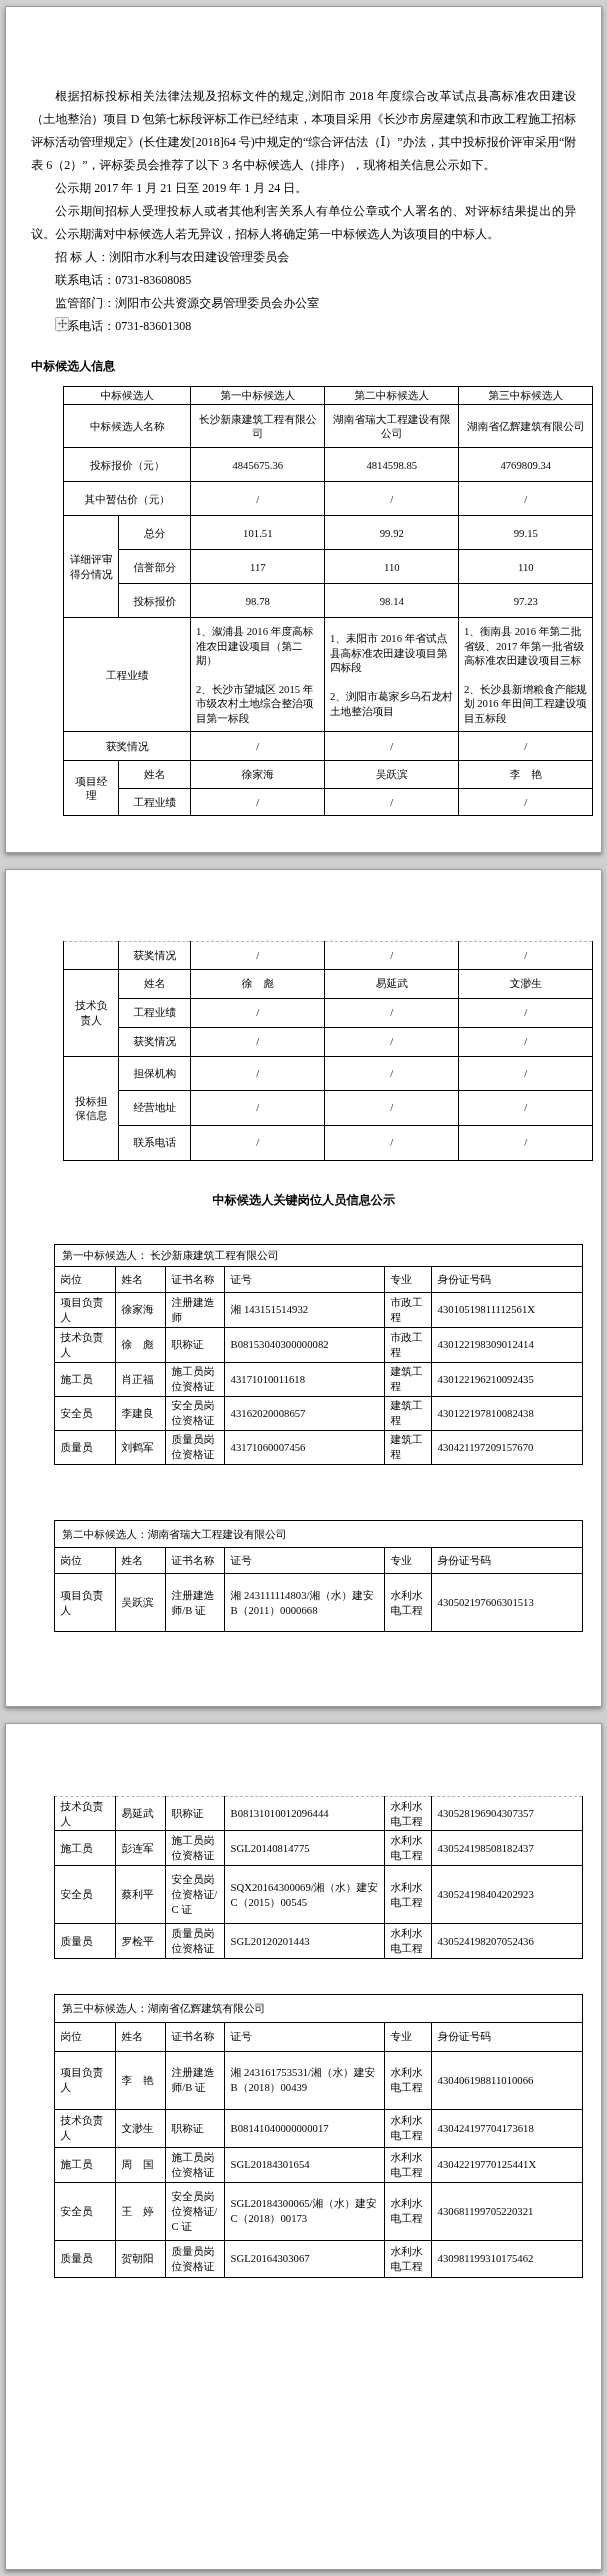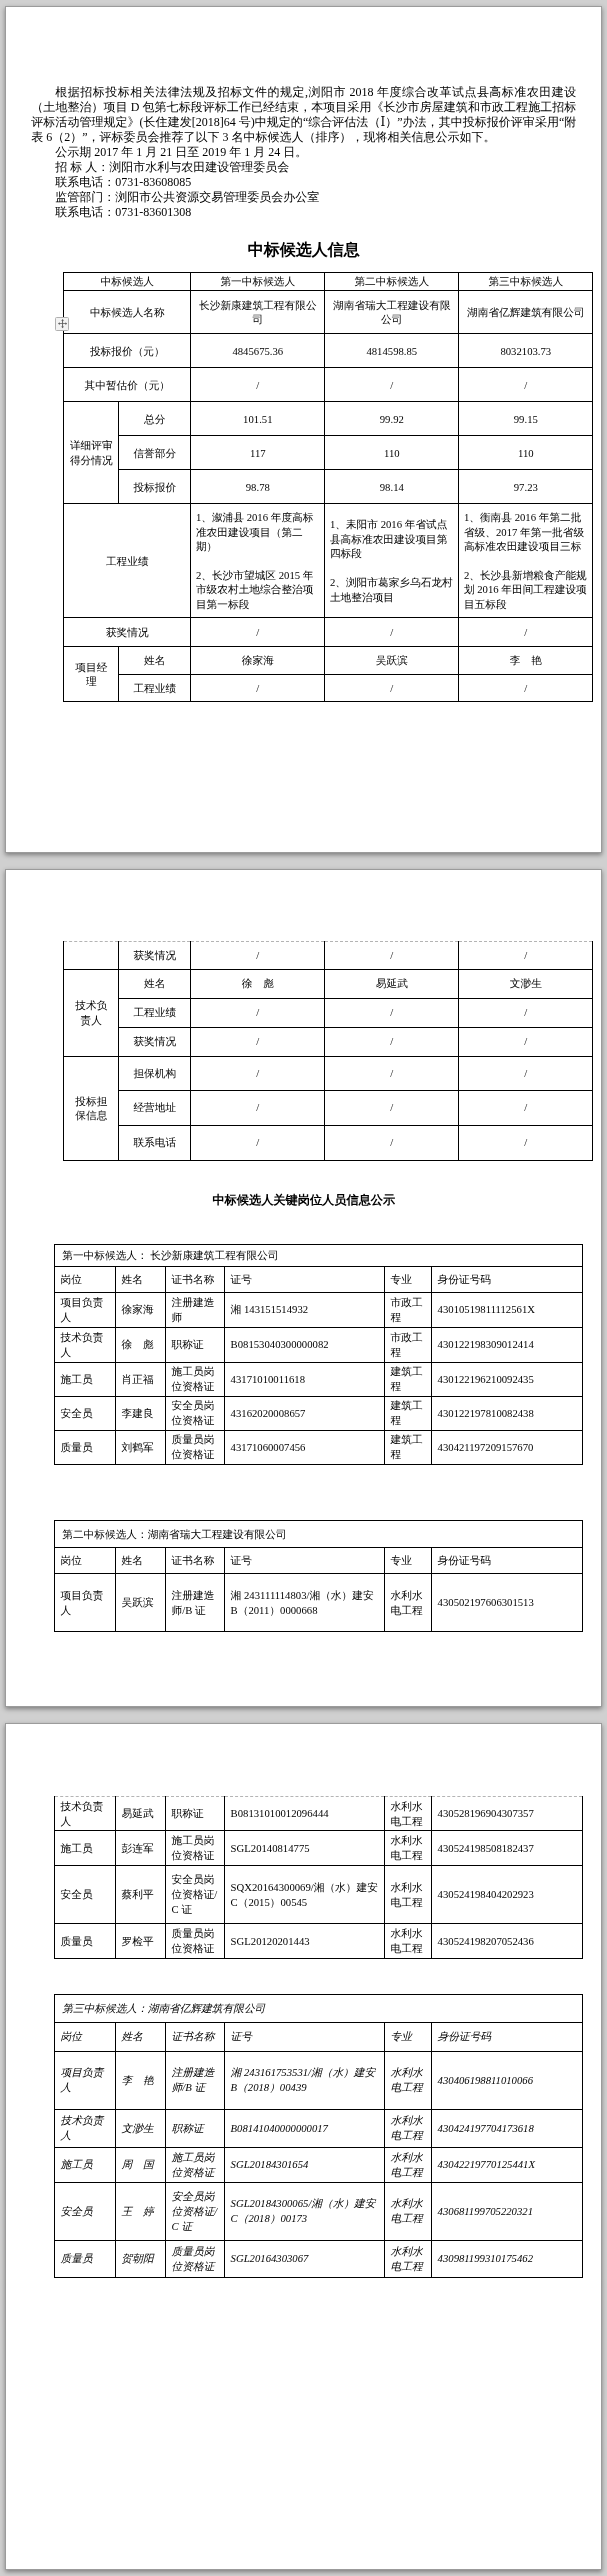--- a/index.html
+++ b/index.html
@@ -21,30 +21,29 @@
   }
   .page-1 { height: 847px; margin-top: 6.1px; }
   .page-2 { height: 838px; margin-top: 16px; }
   .page-3 { height: 847px; margin-top: 16px; margin-bottom: 6.1px; }
 
   .content { padding: 0 25px; }
 
   p.body-line {
     margin: 0;
     font-size: 12px;
-    line-height: 15px;
+    line-height: 23px;
     text-indent: 2em;
     text-align: justify;
   }
   .intro-block { padding-top: 78px; }
 
   .doc-heading {
     font-weight: bold;
-    text-align: center;
-    font-size: 16px;
+    font-size: 12px;
     margin: 20px 0 10.7px 0;
   }
 
   
   table.tbl {
     border-collapse: collapse;
     table-layout: fixed;
     margin-left: 32px;
     width: 529px;
     font-size: 10.7px;
@@ -84,21 +83,21 @@
     font-weight: bold;
     text-align: center;
     font-size: 12.2px;
     margin: 31px 0 0 0;
   }
 
   .mt-cont1 { margin-top: 71px; }
   .mt-t2 { margin-top: 35px; }
   .mt-t3 { margin-top: 55px; }
   .mt-cont2 { margin-top: 72px; }
-  .mt-t4 { margin-top: 35px; font-style: italic; }
+  .mt-t4 { margin-top: 35px; }
 
   .handle {
     position: absolute;
     left: 49px;
     top: 310px;
     width: 13.7px;
     height: 13.7px;
     border: 0.8px solid #b0b0b0;
     background: #f3f3f3;
     border-radius: 1.5px;
@@ -115,20 +114,21 @@
 <div class="page page-1">
   <div class="handle">
     <svg width="9.2" height="9.2" viewBox="0 0 16 16">
       <path d="M8 0 L10.4 3 H8.8 V7.2 H13 V5.6 L16 8 L13 10.4 V8.8 H8.8 V13 H10.4 L8 16 L5.6 13 H7.2 V8.8 H3 V10.4 L0 8 L3 5.6 V7.2 H7.2 V3 H5.6 Z" fill="#5a5a5a"></path>
     </svg>
   </div>
   <div class="content">
     <div class="intro-block">
       <p class="body-line">根据招标投标相关法律法规及招标文件的规定,浏阳市 2018 年度综合改革试点县高标准农田建设（土地整治）项目 D 包第七标段评标工作已经结束，本项目采用《长沙市房屋建筑和市政工程施工招标评标活动管理规定》(长住建发[2018]64 号)中规定的“综合评估法（Ⅰ）”办法，其中投标报价评审采用“附表 6（2）”，评标委员会推荐了以下 3 名中标候选人（排序），现将相关信息公示如下。</p>
       <p class="body-line">公示期 2017 年 1 月 21 日至 2019 年 1 月 24 日。</p>
+      <p class="body-line">公示期间招标人受理投标人或者其他利害关系人有单位公章或个人署名的、对评标结果提出的异议。公示期满对中标候选人若无异议，招标人将确定第一中标候选人为该项目的中标人。</p>
       <p class="body-line">招 标 人：浏阳市水利与农田建设管理委员会</p>
       <p class="body-line">联系电话：0731-83608085</p>
       <p class="body-line">监管部门：浏阳市公共资源交易管理委员会办公室</p>
       <p class="body-line">联系电话：0731-83601308</p>
     </div>
 
     <div class="doc-heading">中标候选人信息</div>
 
     <table class="tbl">
       <colgroup>
@@ -148,21 +148,21 @@
       <tr style="height:43px">
         <td colspan="2">中标候选人名称</td>
         <td>长沙新康建筑工程有限公司</td>
         <td>湖南省瑞大工程建设有限公司</td>
         <td>湖南省亿辉建筑有限公司</td>
       </tr>
       <tr style="height:34px">
         <td colspan="2">投标报价（元）</td>
         <td>4845675.36</td>
         <td>4814598.85</td>
-        <td>8032103.73</td>
+        <td>4769809.34</td>
       </tr>
       <tr style="height:34px">
         <td colspan="2">其中暂估价（元）</td>
         <td>/</td>
         <td>/</td>
         <td>/</td>
       </tr>
       <tr style="height:34px">
         <td rowspan="3" class="grp">详细评审
 得分情况</td>

